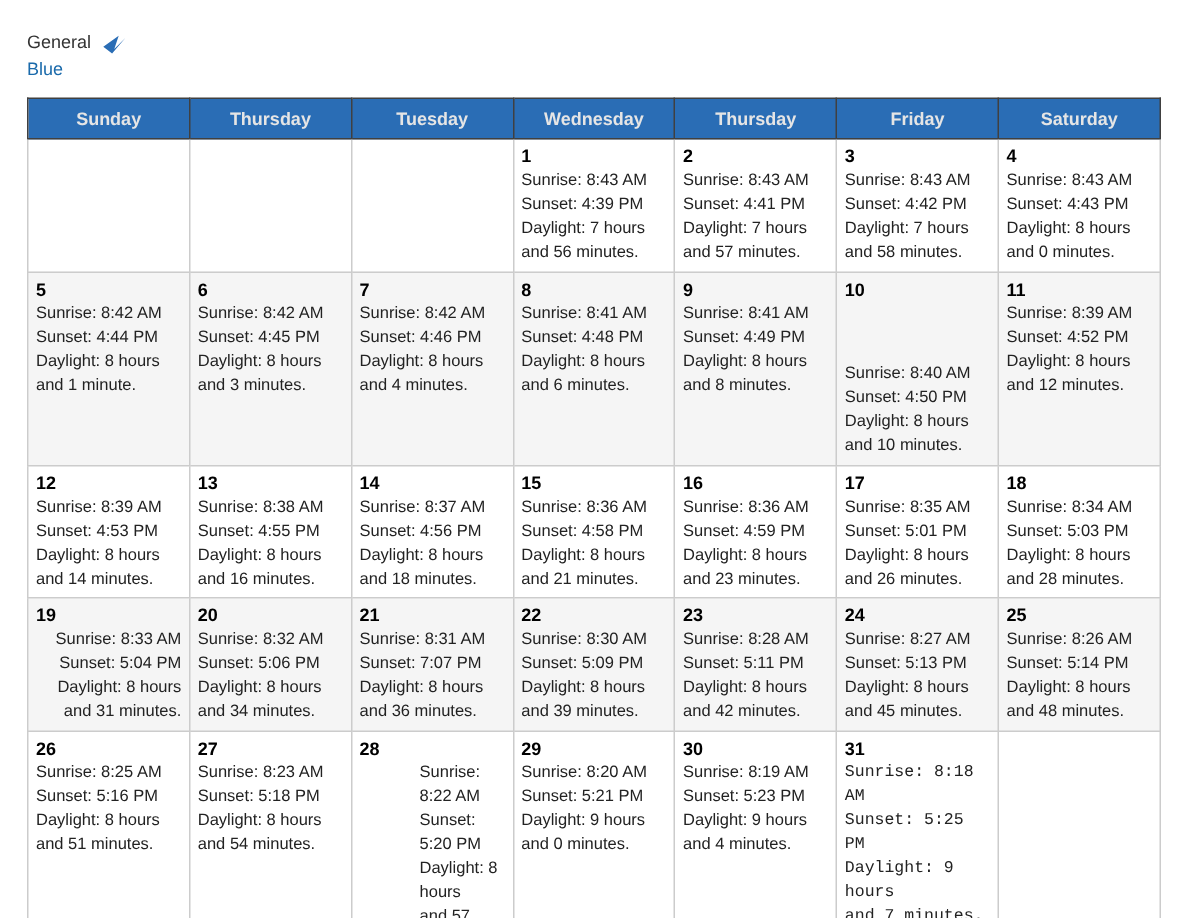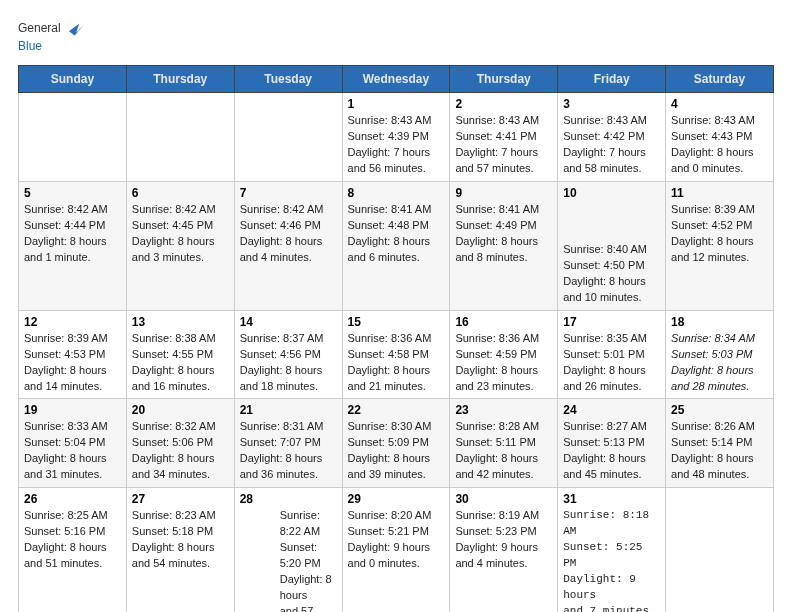--- a/index.html
+++ b/index.html
@@ -244,30 +244,30 @@
           </td>
           <td>
             <div class="day-num">17</div>
             <div class="day-info" style="white-space: pre-line;">Sunrise: 8:35 AM
 Sunset: 5:01 PM
 Daylight: 8 hours
 and 26 minutes.</div>
           </td>
           <td>
             <div class="day-num">18</div>
-            <div class="day-info" style="white-space: pre-line; font-style: italic;">Sunrise: 8:34 AM
+            <div class="day-info" style="white-space: pre-line;">Sunrise: 8:34 AM
 Sunset: 5:03 PM
 Daylight: 8 hours
 and 28 minutes.</div>
           </td>
         </tr>
         <tr class="cal-row-even">
           <td>
             <div class="day-num">19</div>
-            <div class="day-info" style="white-space: pre-line;">Sunrise: 8:33 AM
+            <div class="day-info" style="white-space: pre-line; text-align: right;">Sunrise: 8:33 AM
 Sunset: 5:04 PM
 Daylight: 8 hours
 and 31 minutes.</div>
           </td>
           <td>
             <div class="day-num">20</div>
             <div class="day-info" style="white-space: pre-line;">Sunrise: 8:32 AM
 Sunset: 5:06 PM
 Daylight: 8 hours
 and 34 minutes.</div>

